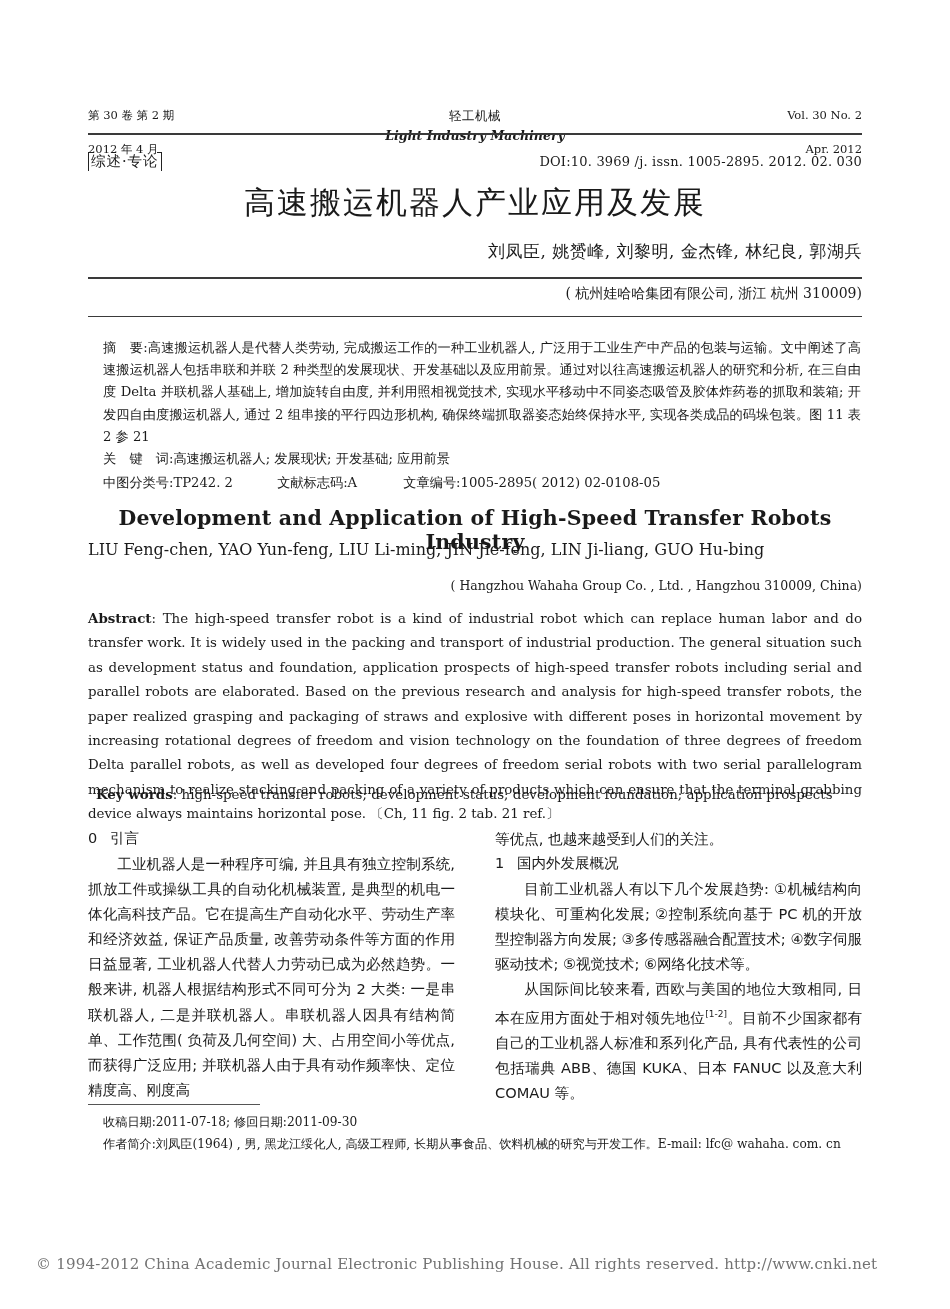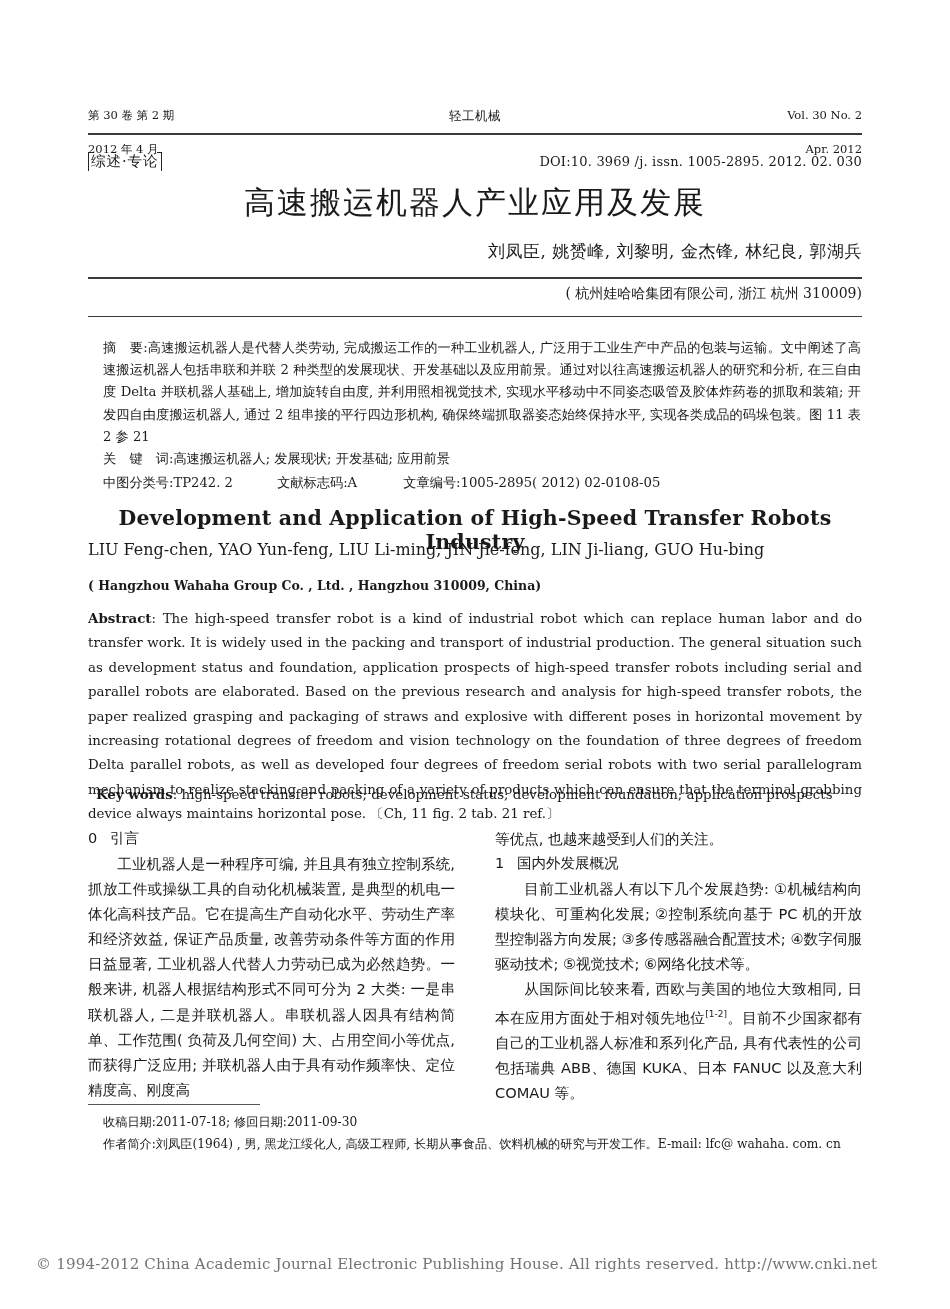--- a/index.html
+++ b/index.html
@@ -130,23 +130,22 @@
     letter-spacing: .2px;
   }
   .authors-en {
     position: absolute;
     left: 88px; top: 540px; width: 774px;
     font-size: 16px;
   }
   .affil-en {
     position: absolute;
     left: 88px; top: 578px; width: 774px;
-    text-align: left;
+    text-align: right;
     font-size: 12.5px;
-    font-weight: bold;
   }
   .abs-en {
     position: absolute;
     left: 88px; top: 606px; width: 774px;
     font-size: 13.4px;
     line-height: 24.4px;
     text-align: justify;
   }
   .abs-en b { font-weight: bold; }
   .kw-en {
@@ -203,20 +202,21 @@
 
 <div class="page">
 
   <div class="runhead">
     <div class="col left">
       <div>第 30 卷 第 2 期</div>
       <div>2012 年 4 月</div>
     </div>
     <div class="col mid">
       <span class="j-cn">轻工机械</span>
+      <span class="j-en">Light Industry Machinery</span>
     </div>
     <div class="col right">
       <div>Vol. 30  No. 2</div>
       <div>Apr. 2012</div>
     </div>
   </div>
   <div class="rule r1"></div>
 
   <div class="catline">
     <span class="category">综述·专论</span>

